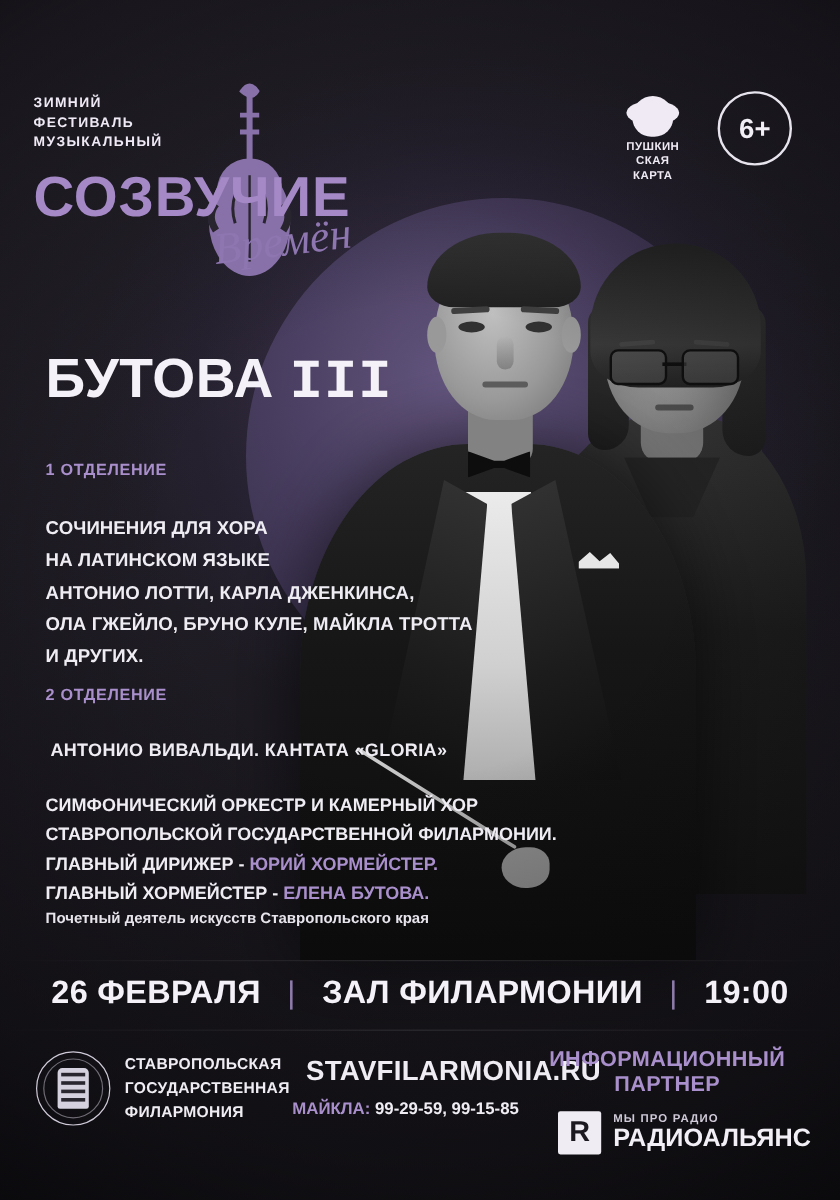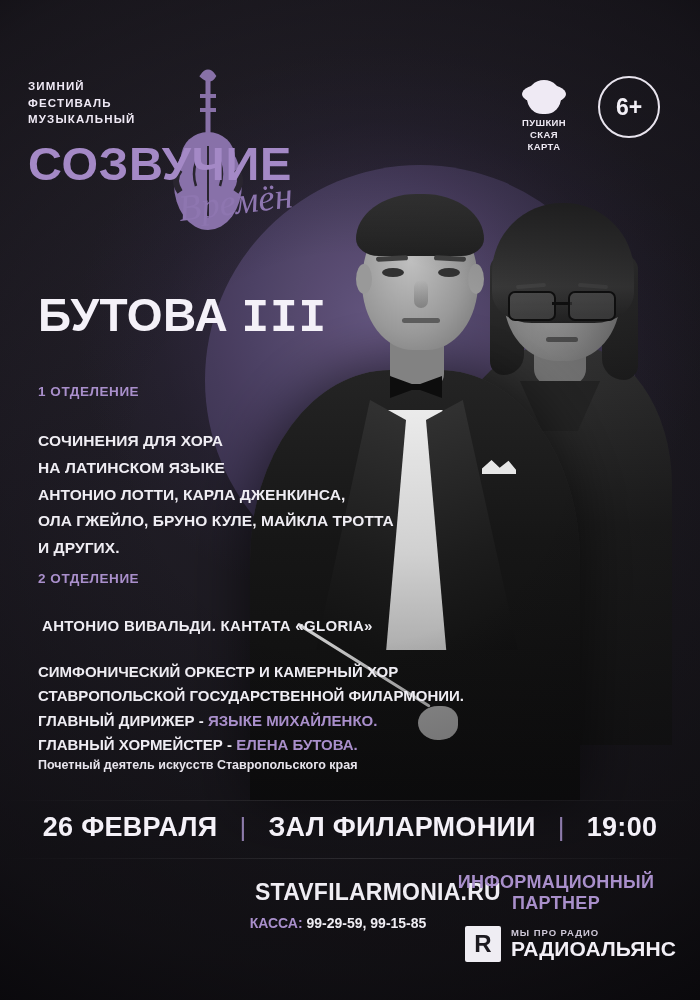--- a/index.html
+++ b/index.html
@@ -363,45 +363,55 @@
     <div>И ДРУГИХ.</div>
   </div>
 
   <div class="section-label lbl2">2 ОТДЕЛЕНИЕ</div>
   <div class="block2">АНТОНИО ВИВАЛЬДИ. КАНТАТА «GLORIA»</div>
 
   <div class="block3">
     <div>СИМФОНИЧЕСКИЙ ОРКЕСТР И КАМЕРНЫЙ ХОР</div>
     <div>СТАВРОПОЛЬСКОЙ ГОСУДАРСТВЕННОЙ ФИЛАРМОНИИ.</div>
     <div>
-      <span>ГЛАВНЫЙ ДИРИЖЕР - </span><span class="accent">ЯЗЫКЕ МИХАЙЛЕНКО.</span>
+      <span>ГЛАВНЫЙ ДИРИЖЕР - </span><span class="accent">ЮРИЙ ХОРМЕЙСТЕР.</span>
     </div>
     <div>
       <span>ГЛАВНЫЙ ХОРМЕЙСТЕР - </span><span class="accent">ЕЛЕНА БУТОВА.</span>
     </div>
   </div>
   <div class="hon">Почетный деятель искусств Ставропольского края</div>
 
   <div class="divider"></div>
   <div class="infobar">
     <span>26 ФЕВРАЛЯ</span>
     <span class="sep">|</span>
     <span>ЗАЛ ФИЛАРМОНИИ</span>
     <span class="sep">|</span>
     <span>19:00</span>
   </div>
   <div class="divider2"></div>
 
   <div class="footer">
 
+    <div class="phil">
+      <div class="phil-seal">
+        <div class="seal-inner"></div>
+      </div>
+      <div class="phil-name">
+        <div>СТАВРОПОЛЬСКАЯ</div>
+        <div>ГОСУДАРСТВЕННАЯ</div>
+        <div>ФИЛАРМОНИЯ</div>
+      </div>
+    </div>
 
     <div class="tickets">
       <div class="t-site">STAVFILARMONIA.RU</div>
       <div class="t-cash">
-        <span class="k">КАССА: </span><span>99-29-59, 99-15-85</span>
+        <span class="k">МАЙКЛА: </span><span>99-29-59, 99-15-85</span>
       </div>
     </div>
 
     <div class="partner">
       <div class="p-head">ИНФОРМАЦИОННЫЙ ПАРТНЕР</div>
       <div class="p-row">
         <div class="p-mark">R</div>
         <div class="p-texts">
           <div class="p-sub">МЫ ПРО РАДИО</div>
           <div class="p-name">РАДИОАЛЬЯНС</div>

